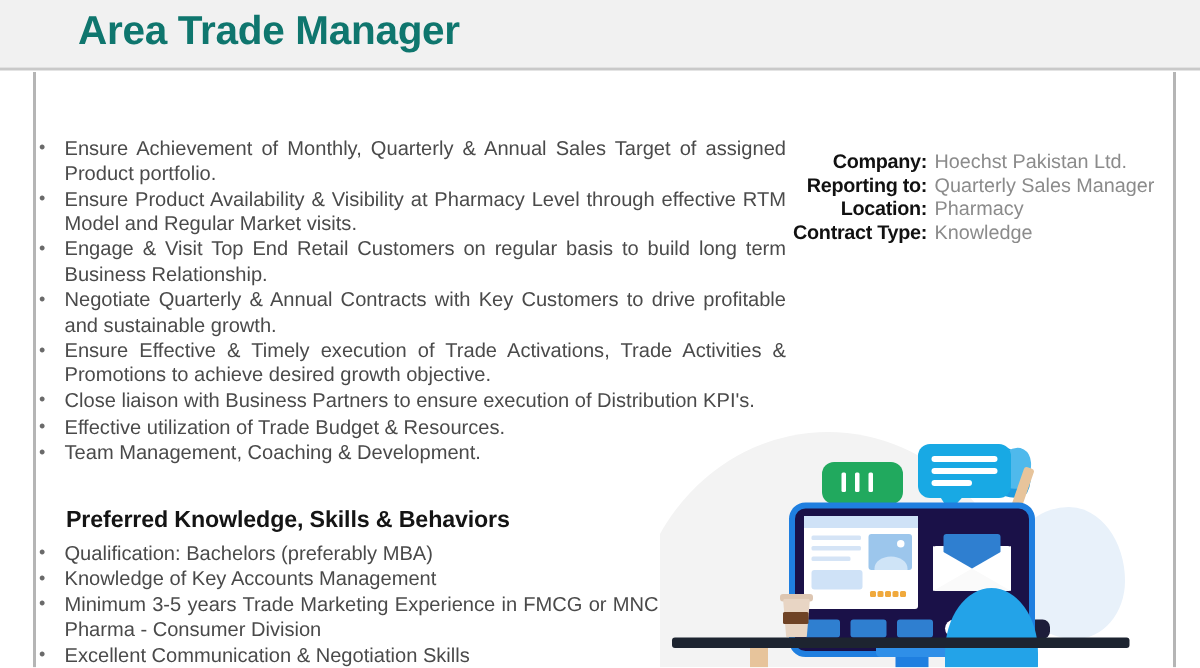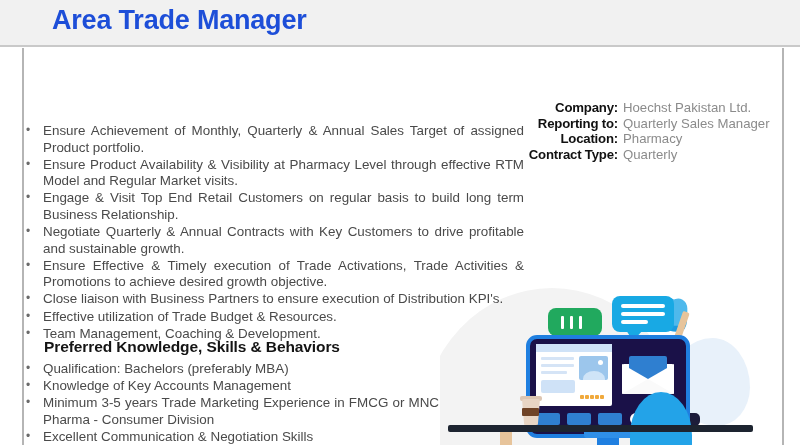--- a/index.html
+++ b/index.html
@@ -35,21 +35,21 @@
     width: 800px;
     height: 2px;
     background: #c9c9c9;
   }
   .slide-title {
     position: absolute;
     left: 52px;
     top: 5px;
     font-size: 27px;
     font-weight: bold;
-    color: #1d4ed8;
+    color: #0f766e;
     letter-spacing: -0.2px;
     white-space: nowrap;
   }
 
   
   .frame-left {
     position: absolute;
     left: 22px; top: 48px;
     width: 2px; height: 397px;
     background: #b5b5b5;
@@ -398,21 +398,21 @@
   }
   #heading-accountabilities { left: 44px; top: 70px; }
   #heading-preferred        { left: 44px; top: 338px; }
 
   .bullet-list {
     position: absolute;
     margin: 0;
     padding: 0;
     list-style: none;
   }
-  #list-accountabilities { left: 24px; top: 91px; width: 500px; margin-top: 32px; }
+  #list-accountabilities { left: 24px; top: 91px; width: 500px; }
   #list-preferred        { left: 24px; top: 361px; width: 415px; }
 
   .bullet-list li {
     position: relative;
     padding-left: 19px;
     margin: 0 0 0.5px 0;
     font-size: 13.4px;
     line-height: 16.6px;
     color: #4a4a4a;
     text-align: justify;
@@ -562,17 +562,17 @@
     <div class="info-row">
       <span class="info-label">Reporting to:</span>
       <span class="info-value">Quarterly Sales Manager</span>
     </div>
     <div class="info-row">
       <span class="info-label">Location:</span>
       <span class="info-value">Pharmacy</span>
     </div>
     <div class="info-row">
       <span class="info-label">Contract Type:</span>
-      <span class="info-value">Quarterly</span>
+      <span class="info-value">Knowledge</span>
     </div>
   </div>
 
 </div>
 
 </body></html>

